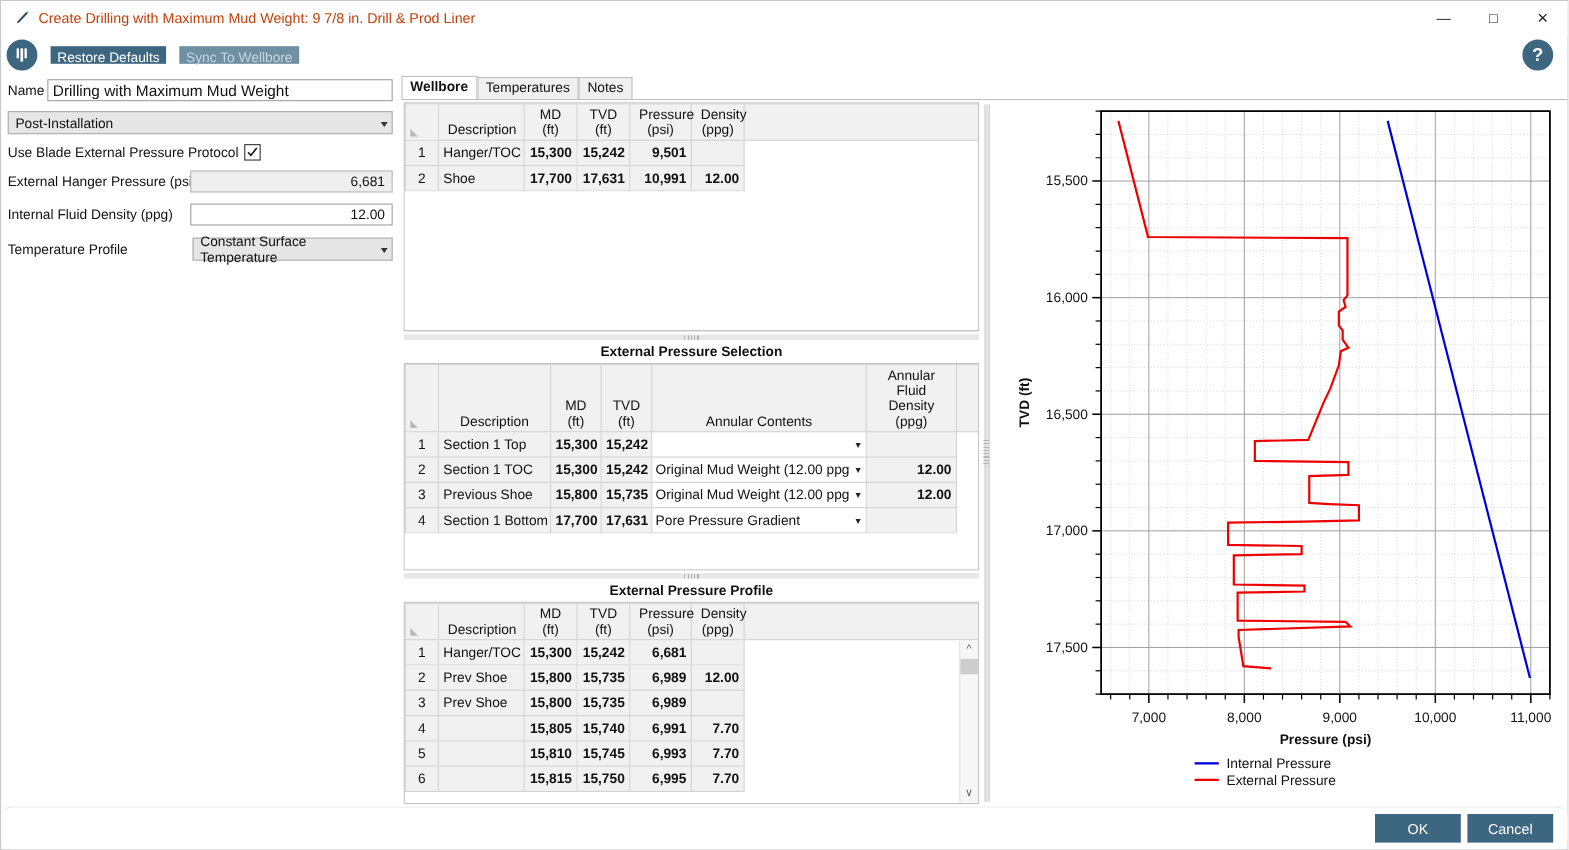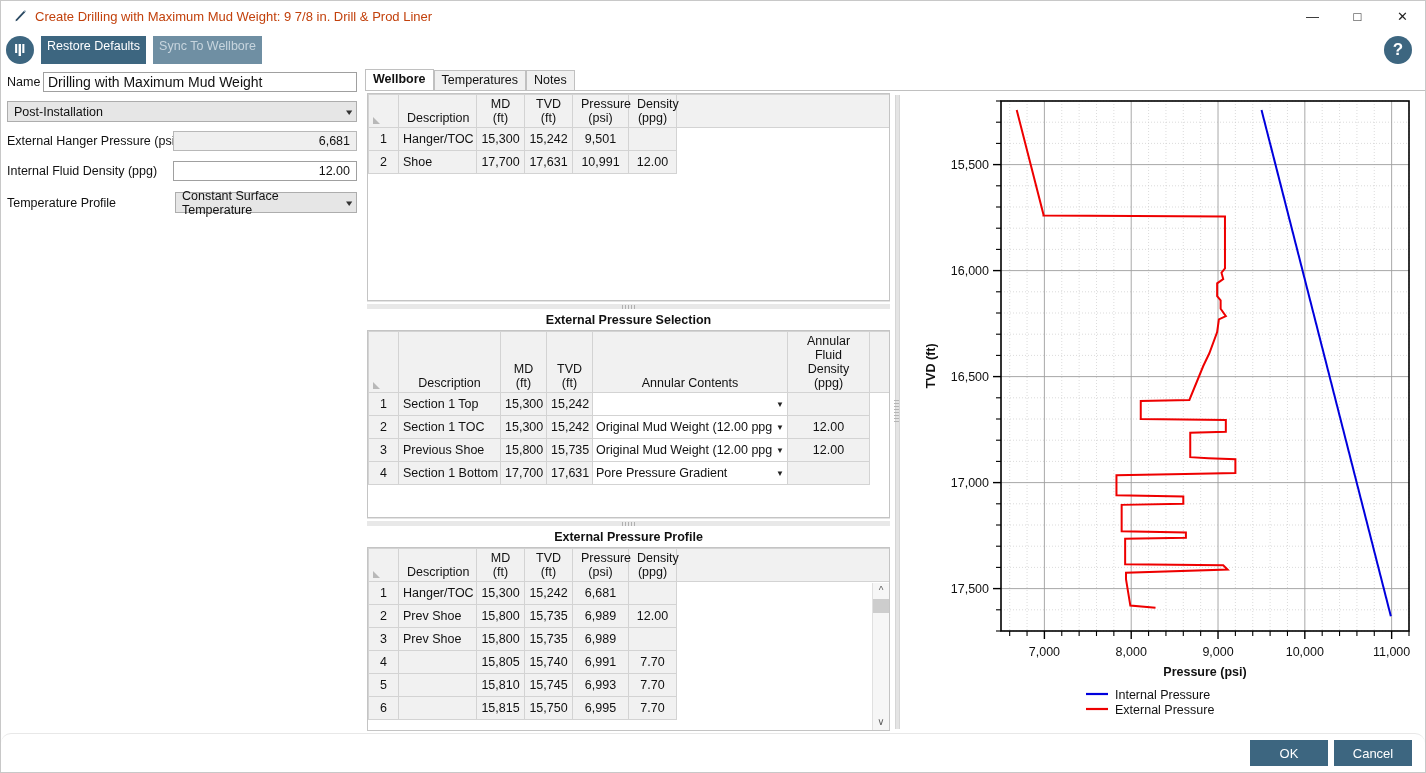--- a/index.html
+++ b/index.html
@@ -43,22 +43,22 @@
     padding-left:5px;
     position:relative;
   }
   .logo-circle {
     width:28px; height:28px; border-radius:50%;
     background:#3d6680;
     display:flex; align-items:center; justify-content:center;
     flex:0 0 28px;
   }
   .tb-btn {
-    height:28px; line-height:20px;
-    padding:0 6px; margin-left:7px;
+    height:16px; line-height:20px;
+    padding:0 6px; margin-left:12px;
     font-size:12.5px;
     background:#3d6680; color:#ffffff;
     border:none;
   }
   .tb-btn.disabled { background:#6f8fa3; color:#c7d5de; }
   .help-btn {
     position:absolute; right:13px; top:3px;
     width:28px; height:28px; border-radius:50%;
     background:#3d6680; color:#fff;
     display:flex; align-items:center; justify-content:center;
@@ -169,21 +169,21 @@
     font-weight:normal; color:#111;
     padding:2px 8px; vertical-align:bottom; line-height:1.12;
     text-align:center;
   }
   table.grid td {
     background:#f1f1f1; border:1px solid #d3d3d3;
     padding:2px 4px; color:#111; height:18px;
     white-space:nowrap; overflow:hidden;
   }
   table.grid td.rownum { background:#f1f1f1; text-align:center; color:#111; border-right:1px solid #d3d3d3;}
-  td.num { text-align:center; }
+  td.num { text-align:right;font-weight:bold; }
   th.corner { background:#f1f1f1; position:relative; }
   th.corner .tri {
     position:absolute; left:4px; bottom:3px;
     width:0;height:0;
     border-left:7px solid #b8b8b8;
     border-top:7px solid transparent;
   }
   .ddcell { display:flex; align-items:center; background:#ffffff; }
   .ddcell .txt { flex:1; overflow:hidden; white-space:nowrap; }
   .ddcell .arrow { font-size:8px; color:#222; margin-left:4px; }
@@ -273,20 +273,28 @@
         <input class="txtinput" style="flex: 1 1 0%;" value="Drilling with Maximum Mud Weight">
       </div>
 
       <div class="frow" style="margin-top:9px;">
         <div class="combo" style="flex:1;">
           <span>Post-Installation</span>
           <span class="caret">▾</span>
         </div>
       </div>
 
+      <div class="frow" style="margin-top:9px;">
+        <div class="lbl">Use Blade External Pressure Protocol</div>
+        <span class="chk">
+          <svg width="11" height="11" viewBox="0 0 11 11">
+            <path d="M1.5 5.4 L4.1 8.2 L9.4 1.6" stroke="#111" stroke-width="1.4" fill="none"></path>
+          </svg>
+        </span>
+      </div>
 
       <div class="frow" style="margin-top:9px;">
         <div class="lbl" style="width:166px;">External Hanger Pressure (psi)</div>
         <div class="readonly" style="flex:1;">6,681</div>
       </div>
 
       <div class="frow" style="margin-top:10px;">
         <div class="lbl" style="width:166px;">Internal Fluid Density (ppg)</div>
         <div class="whitefield" style="flex:1;">12.00</div>
       </div>

